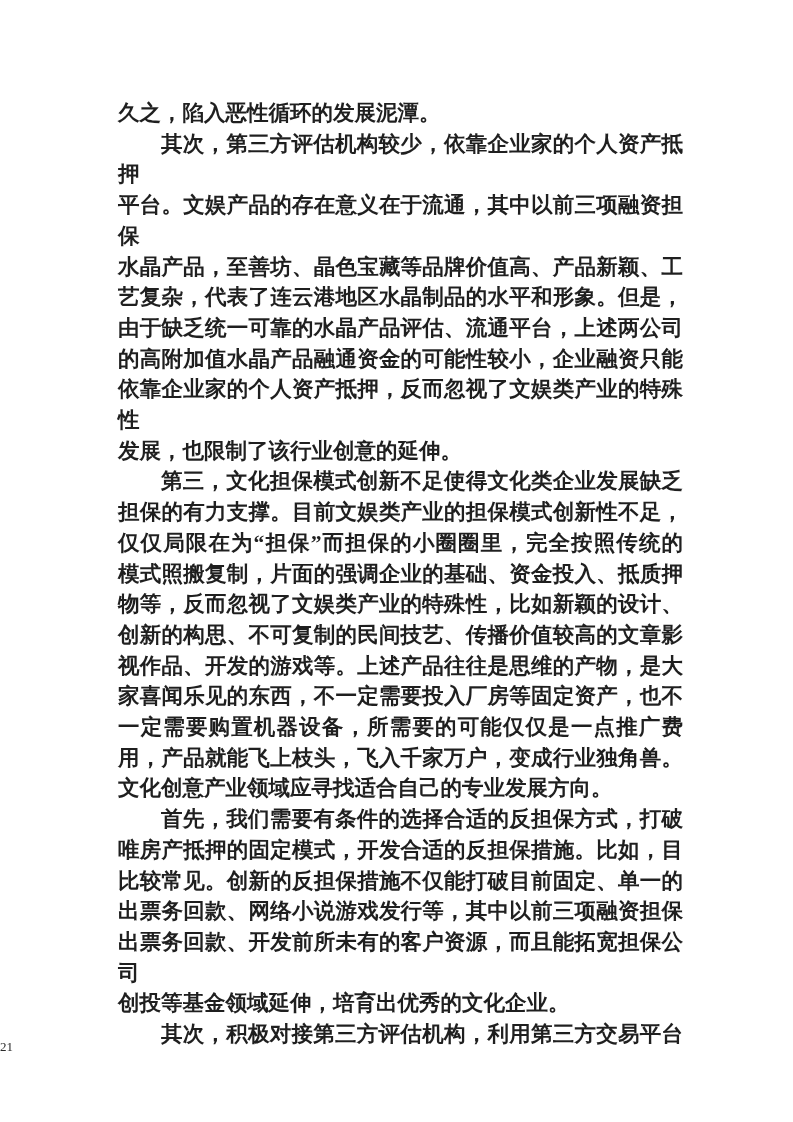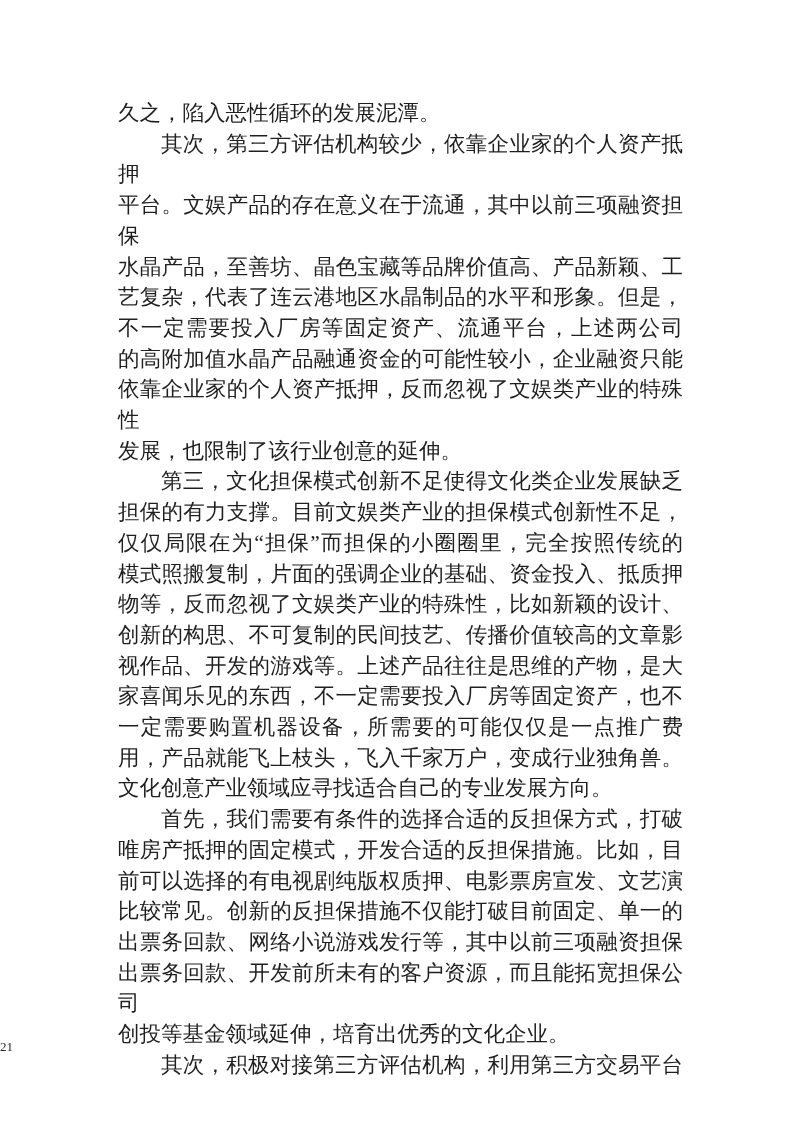--- a/index.html
+++ b/index.html
@@ -21,20 +21,21 @@
     top: 98px;
     width: 565px;
     font-size: 21.5px;
     line-height: 30.7px;
     color: #1f1f1f;
     letter-spacing: 0;
   }
   .line {
     text-align: justify;
     white-space: normal;
+    font-weight: bold;
   }
   
   .line.fill {
     text-align-last: justify;
   }
   
   .line.indent {
     text-indent: 43px;
   }
   .page-number {
@@ -50,38 +51,37 @@
 </head>
 <body>
 
 <div class="page">
   <div class="text-block">
       <div class="line">久之，陷入恶性循环的发展泥潭。</div>
       <div class="line fill indent">其次，第三方评估机构较少，依靠企业家的个人资产抵押</div>
       <div class="line fill">平台。文娱产品的存在意义在于流通，其中以前三项融资担保</div>
       <div class="line fill">水晶产品，至善坊、晶色宝藏等品牌价值高、产品新颖、工</div>
       <div class="line fill">艺复杂，代表了连云港地区水晶制品的水平和形象。但是，</div>
-      <div class="line fill">不一定需要投入厂房等固定资产、流通平台，上述两公司</div>
+      <div class="line fill">由于缺乏统一可靠的水晶产品评估、流通平台，上述两公司</div>
       <div class="line fill">的高附加值水晶产品融通资金的可能性较小，企业融资只能</div>
       <div class="line fill">依靠企业家的个人资产抵押，反而忽视了文娱类产业的特殊性</div>
       <div class="line">发展，也限制了该行业创意的延伸。</div>
       <div class="line fill indent">第三，文化担保模式创新不足使得文化类企业发展缺乏</div>
       <div class="line fill">担保的有力支撑。目前文娱类产业的担保模式创新性不足，</div>
       <div class="line fill">仅仅局限在为“担保”而担保的小圈圈里，完全按照传统的</div>
       <div class="line fill">模式照搬复制，片面的强调企业的基础、资金投入、抵质押</div>
       <div class="line fill">物等，反而忽视了文娱类产业的特殊性，比如新颖的设计、</div>
       <div class="line fill">创新的构思、不可复制的民间技艺、传播价值较高的文章影</div>
       <div class="line fill">视作品、开发的游戏等。上述产品往往是思维的产物，是大</div>
       <div class="line fill">家喜闻乐见的东西，不一定需要投入厂房等固定资产，也不</div>
       <div class="line fill">一定需要购置机器设备，所需要的可能仅仅是一点推广费</div>
       <div class="line fill">用，产品就能飞上枝头，飞入千家万户，变成行业独角兽。</div>
       <div class="line">文化创意产业领域应寻找适合自己的专业发展方向。</div>
       <div class="line fill indent">首先，我们需要有条件的选择合适的反担保方式，打破</div>
       <div class="line fill">唯房产抵押的固定模式，开发合适的反担保措施。比如，目</div>
-      <div class="line fill">前可以选择的有电视剧纯版权质押、电影票房宣发、文艺演</div>
       <div class="line fill">比较常见。创新的反担保措施不仅能打破目前固定、单一的</div>
       <div class="line fill">出票务回款、网络小说游戏发行等，其中以前三项融资担保</div>
       <div class="line fill">出票务回款、开发前所未有的客户资源，而且能拓宽担保公司</div>
       <div class="line">创投等基金领域延伸，培育出优秀的文化企业。</div>
       <div class="line fill indent">其次，积极对接第三方评估机构，利用第三方交易平台</div>
     </div>
   <div class="page-number">21</div>
 </div>
 
 </body></html>

